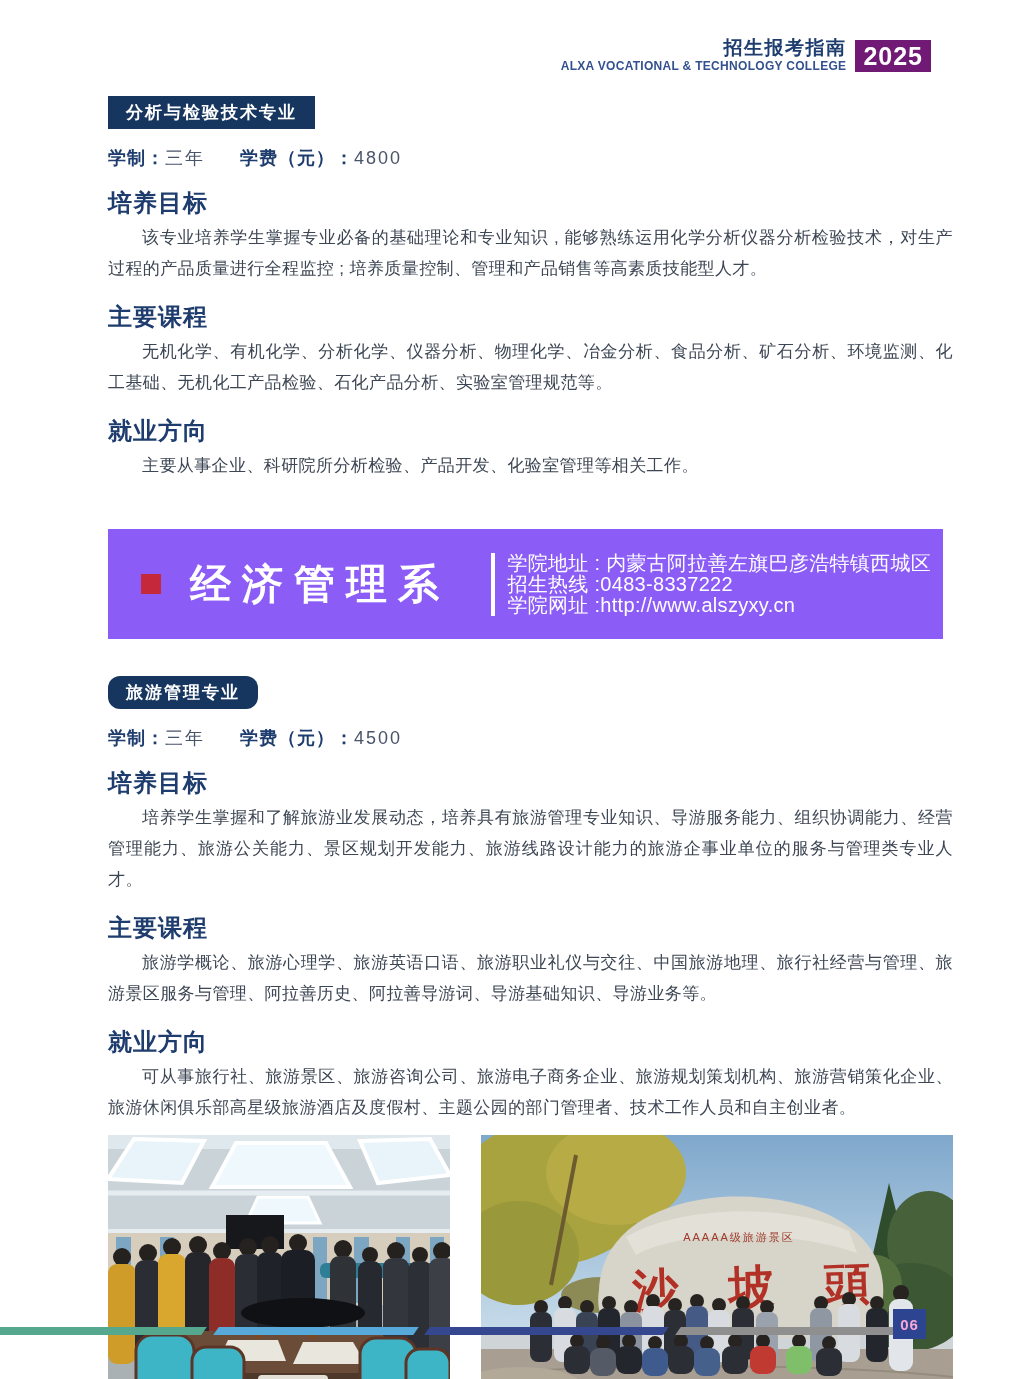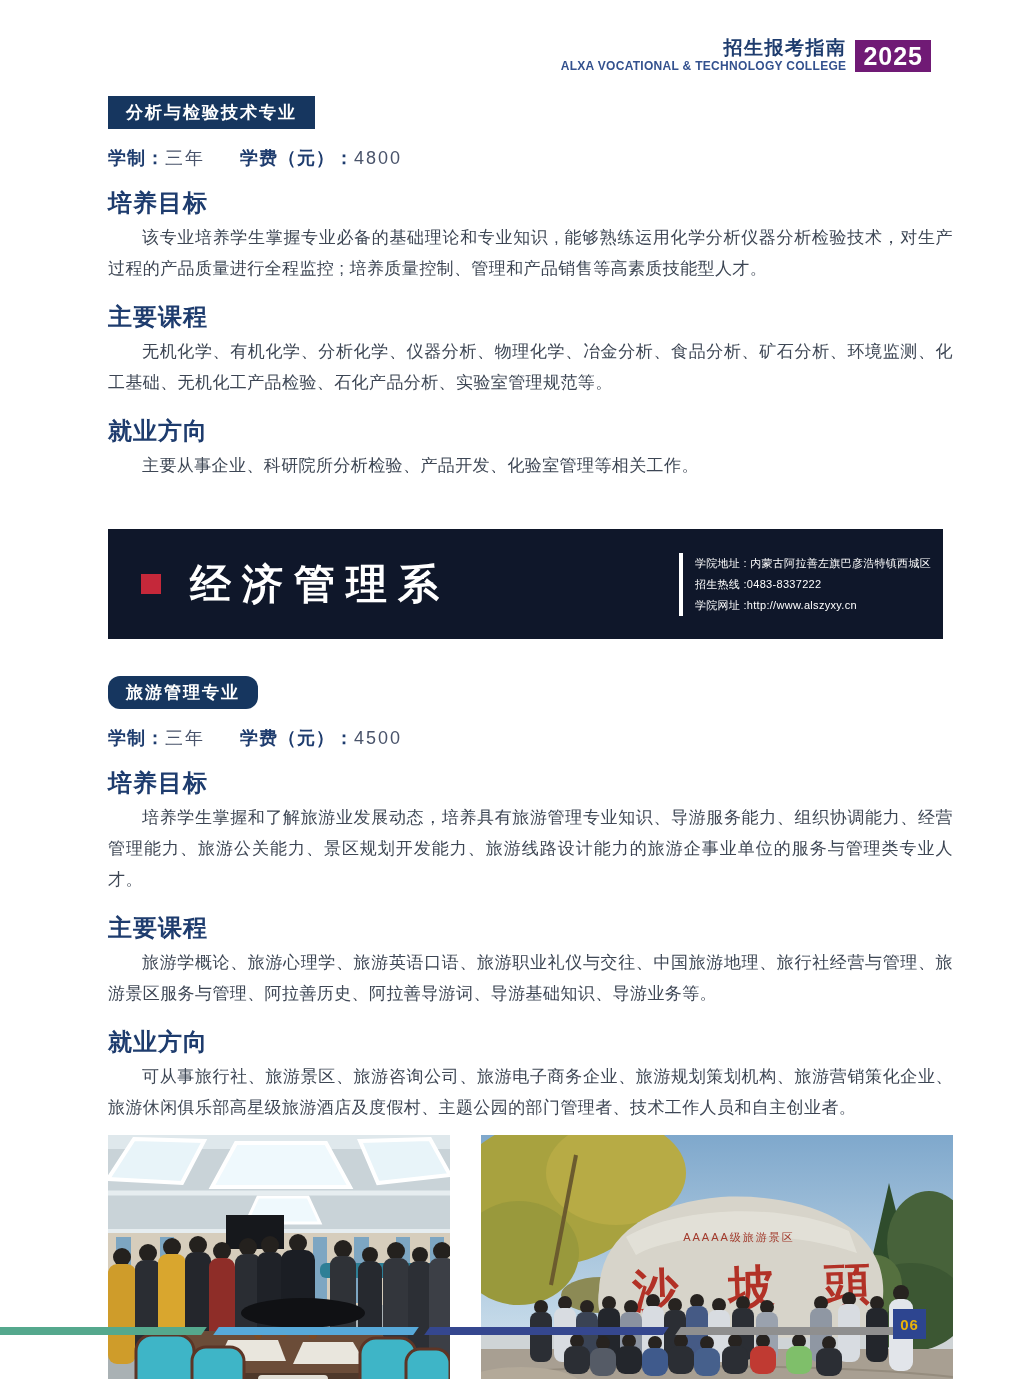--- a/index.html
+++ b/index.html
@@ -25,48 +25,48 @@
   .meta .label { color:#1e3c6e; font-weight:bold; letter-spacing:1px; }
   .meta .value { color:#49536a; letter-spacing:2px; margin-right:30px; }
   .heading { font-size:24px; font-weight:bold; color:#1e3c6e; margin:17px 0 3px 0; letter-spacing:1px; }
   .bodytext {
     font-size:17px; color:#3d4654; line-height:31px; margin:2px 0 0 0;
     text-align:justify; text-indent:2em; letter-spacing:0.4px;
   }
 
   
   .banner {
-    margin-top:48px; width:835px; height:110px; background:#0f172a;
+    margin-top:48px; width:835px; height:110px; background:#8b5cf6;
     display:flex; align-items:center;
   }
   .bullet { width:20px; height:20px; background:#c5283a; margin-left:33px; flex:0 0 auto; }
   .dept-name { color:#ffffff; font-size:41px; font-weight:bold; letter-spacing:11px; margin-left:29px; white-space:nowrap; }
   .contact {
     margin-left:auto; margin-right:12px; border-left:4px solid #ffffff;
-    padding-left:12px; color:#ffffff; font-size:11px; line-height:21px; letter-spacing:0.3px;
+    padding-left:12px; color:#ffffff; font-size:20px; line-height:21px; letter-spacing:0.3px;
   }
   .sect2 .tag { margin-top:37px;border-radius:12px; }
 
   
   .photos { display:flex; gap:31px; margin-top:12px; }
   .photo { height:283px; overflow:hidden; position:relative; background:#cfd4d6; }
   .photo.left { width:342px; }
   .photo.right { width:472px; }
   .photo svg { display:block; }
 
   
   .bars { position:absolute; left:0; top:1327px; width:1024px; height:8px; }
   .bar { position:absolute; top:0; height:8px; transform:skewX(-35deg); }
   .bar1 { left:-8px;  width:212px; background:#55a88d; }
   .bar2 { left:216px; width:200px; background:#57a9d9; }
   .bar3 { left:427px; width:239px; background:#35478f; }
   .bar4 { left:678px; width:219px; background:#8f8f8f; }
   .page-num {
     position:absolute; left:893px; top:1309px; width:33px; height:30px;
-    background:#2d4590; color:#eab308; font-size:15px; font-weight:bold;
+    background:#2d4590; color:#f9a8d4; font-size:15px; font-weight:bold;
     display:flex; align-items:center; justify-content:center; letter-spacing:1px;
   }
 </style>
 </head>
 <body>
 
 <div class="page">
 
   <header class="header">
     <div class="header-text">

